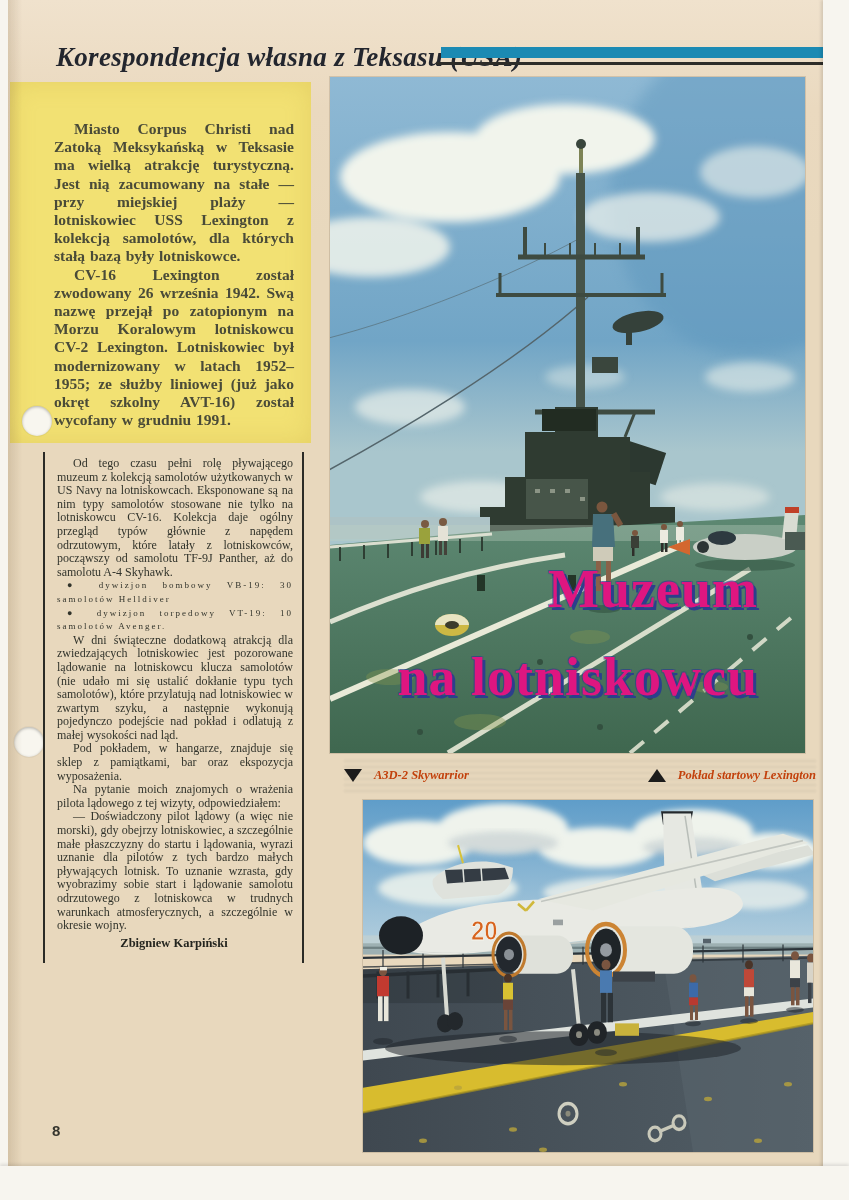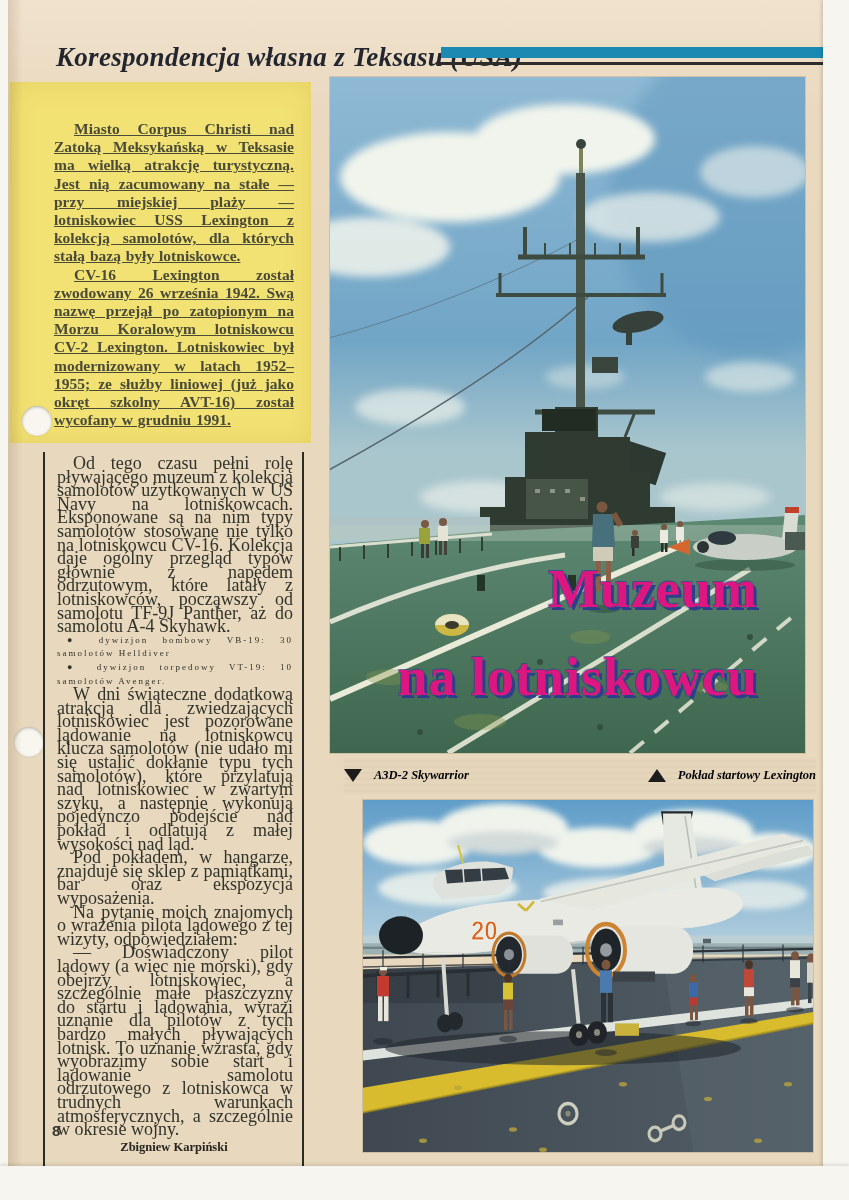--- a/index.html
+++ b/index.html
@@ -40,37 +40,37 @@
 
   
   .lead-box{
     position:absolute;left:10px;top:82px;width:301px;height:361px;
     background:var(--lead_box_bg);
     box-shadow:inset 0 0 24px rgba(190,160,60,.25);
     padding:38px 17px 0 44px;box-sizing:border-box;
   }
   .lead-box .para{
     margin:0;font-size:15.5px;line-height:18.2px;font-weight:bold;
-    color:#4a4b38;text-align:justify;text-indent:20px;word-spacing:1px;text-decoration:underline;
+    color:#4a4b38;text-align:justify;text-indent:20px;word-spacing:1px;
   }
   .hole{
     position:absolute;width:30px;height:30px;border-radius:50%;
     background:#f8f6ef;box-shadow:inset 0 1px 3px rgba(0,0,0,.28),0 0 0 1px rgba(0,0,0,.04);
   }
   .hole.h1{left:22px;top:406px;}
   .hole.h2{left:14px;top:727px;}
 
   
   .article{
     position:absolute;left:43px;top:452px;width:261px;box-sizing:border-box;
     border-left:2.5px solid var(--rule_ink);border-right:2.5px solid var(--rule_ink);
     padding:5px 9px 12px 12px;
   }
   .article .para{
-    margin:0;font-size:18px;line-height:13.6px;color:var(--body_ink);
+    margin:0;font-size:12px;line-height:13.6px;color:var(--body_ink);
     text-align:justify;text-indent:16px;
   }
   .article .para.bullet{text-indent:10px;}
   .article .bullet{font-size:9px;letter-spacing:2px;}
   .author{
     margin:3px 2px 0 0;font-size:12.5px;font-weight:bold;color:#24251f;text-align:center;
   }
 
   
   .footer{position:absolute;left:0;top:1122px;width:430px;height:22px;
@@ -98,21 +98,21 @@
     white-space:nowrap;
   }
   .headline .hl2{margin-top:34px;}
 
   
   .captions{
     position:absolute;left:344px;top:763px;width:472px;height:24px;
     display:flex;justify-content:space-between;align-items:center;
   }
   .cap{display:flex;align-items:center;gap:12px;
-    font-size:12.5px;font-weight:bold;font-style:italic;color:#000000;}
+    font-size:12.5px;font-weight:bold;font-style:italic;color:#c2410c;}
   .tri-down{width:0;height:0;border-left:9px solid transparent;border-right:9px solid transparent;border-top:13px solid #1c1c1c;}
   .tri-up{width:0;height:0;border-left:9px solid transparent;border-right:9px solid transparent;border-bottom:13px solid #1c1c1c;}
   .ghost{position:absolute;opacity:.10;filter:blur(1px);pointer-events:none;
     background:repeating-linear-gradient(180deg,#6b6b66 0 2px,transparent 2px 6px);}
 </style>
 </head>
 <body>
 
 <div class="page">
 

